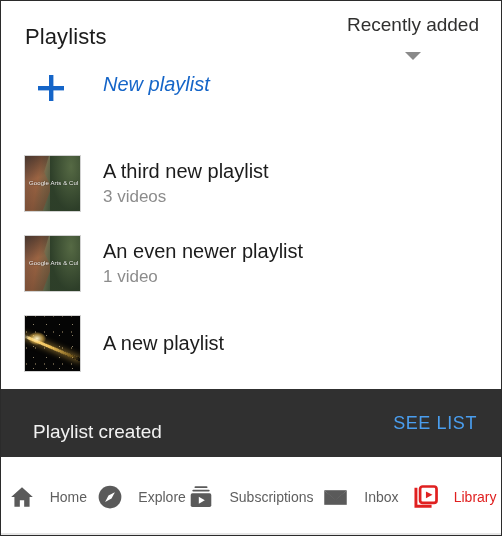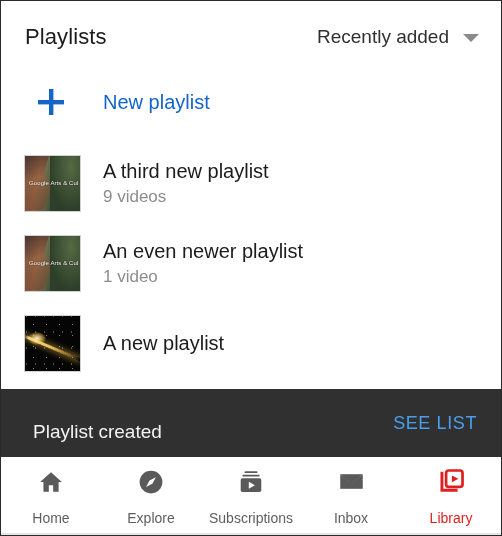--- a/index.html
+++ b/index.html
@@ -37,44 +37,46 @@
   .header-title {
     font-size: 22px;
     color: #1c1c1c;
     letter-spacing: 0.1px;
   }
   .sort-control {
     display: flex;
     align-items: center;
     gap: 14px;
     cursor: pointer;
+    flex-direction: column;
   }
   .sort-label {
     font-size: 19px;
     color: #30302f;
   }
   .caret {
     width: 0;
     height: 0;
     border-left: 8px solid transparent;
     border-right: 8px solid transparent;
     border-top: 8px solid #8a8a8a;
     margin-top: 2px;
   }
 
   
   .new-playlist {
     height: 58px;
     flex: 0 0 58px;
     display: flex;
-    align-items: center;
+    align-items: flex-start;
     padding-left: 24px;
     box-sizing: border-box;
     cursor: pointer;
     background: #ffffff;
+    font-style: italic;
   }
   .plus-icon {
     width: 52px;
     display: flex;
     align-items: center;
     justify-content: center;
     flex: 0 0 52px;
   }
   .plus-icon svg { display: block; }
   .new-playlist-label {
@@ -239,21 +241,21 @@
     flex: 0 0 76px;
     height: 76px;
     display: flex;
     align-items: stretch;
     background: #ffffff;
     border-bottom: 2px solid #e6e6e6;
   }
   .nav-item {
     flex: 1 1 0;
     display: flex;
-    flex-direction: column;
+    flex-direction: row;
     align-items: center;
     justify-content: center;
     gap: 15px;
     cursor: pointer;
     padding-top: 4px;
   }
   .nav-icon {
     height: 26px;
     display: flex;
     align-items: center;
@@ -290,21 +292,21 @@
   </div>
 
   <div class="playlist-list">
 
     <div class="playlist-row">
       <div class="thumb thumb-canyon">
         <div class="thumb-watermark">Google Arts &amp; Cul</div>
       </div>
       <div class="playlist-text">
         <div class="playlist-title">A third new playlist</div>
-        <div class="playlist-sub">9 videos</div>
+        <div class="playlist-sub">3 videos</div>
       </div>
     </div>
 
     <div class="playlist-row">
       <div class="thumb thumb-canyon">
         <div class="thumb-watermark">Google Arts &amp; Cul</div>
       </div>
       <div class="playlist-text">
         <div class="playlist-title">An even newer playlist</div>
         <div class="playlist-sub">1 video</div>

